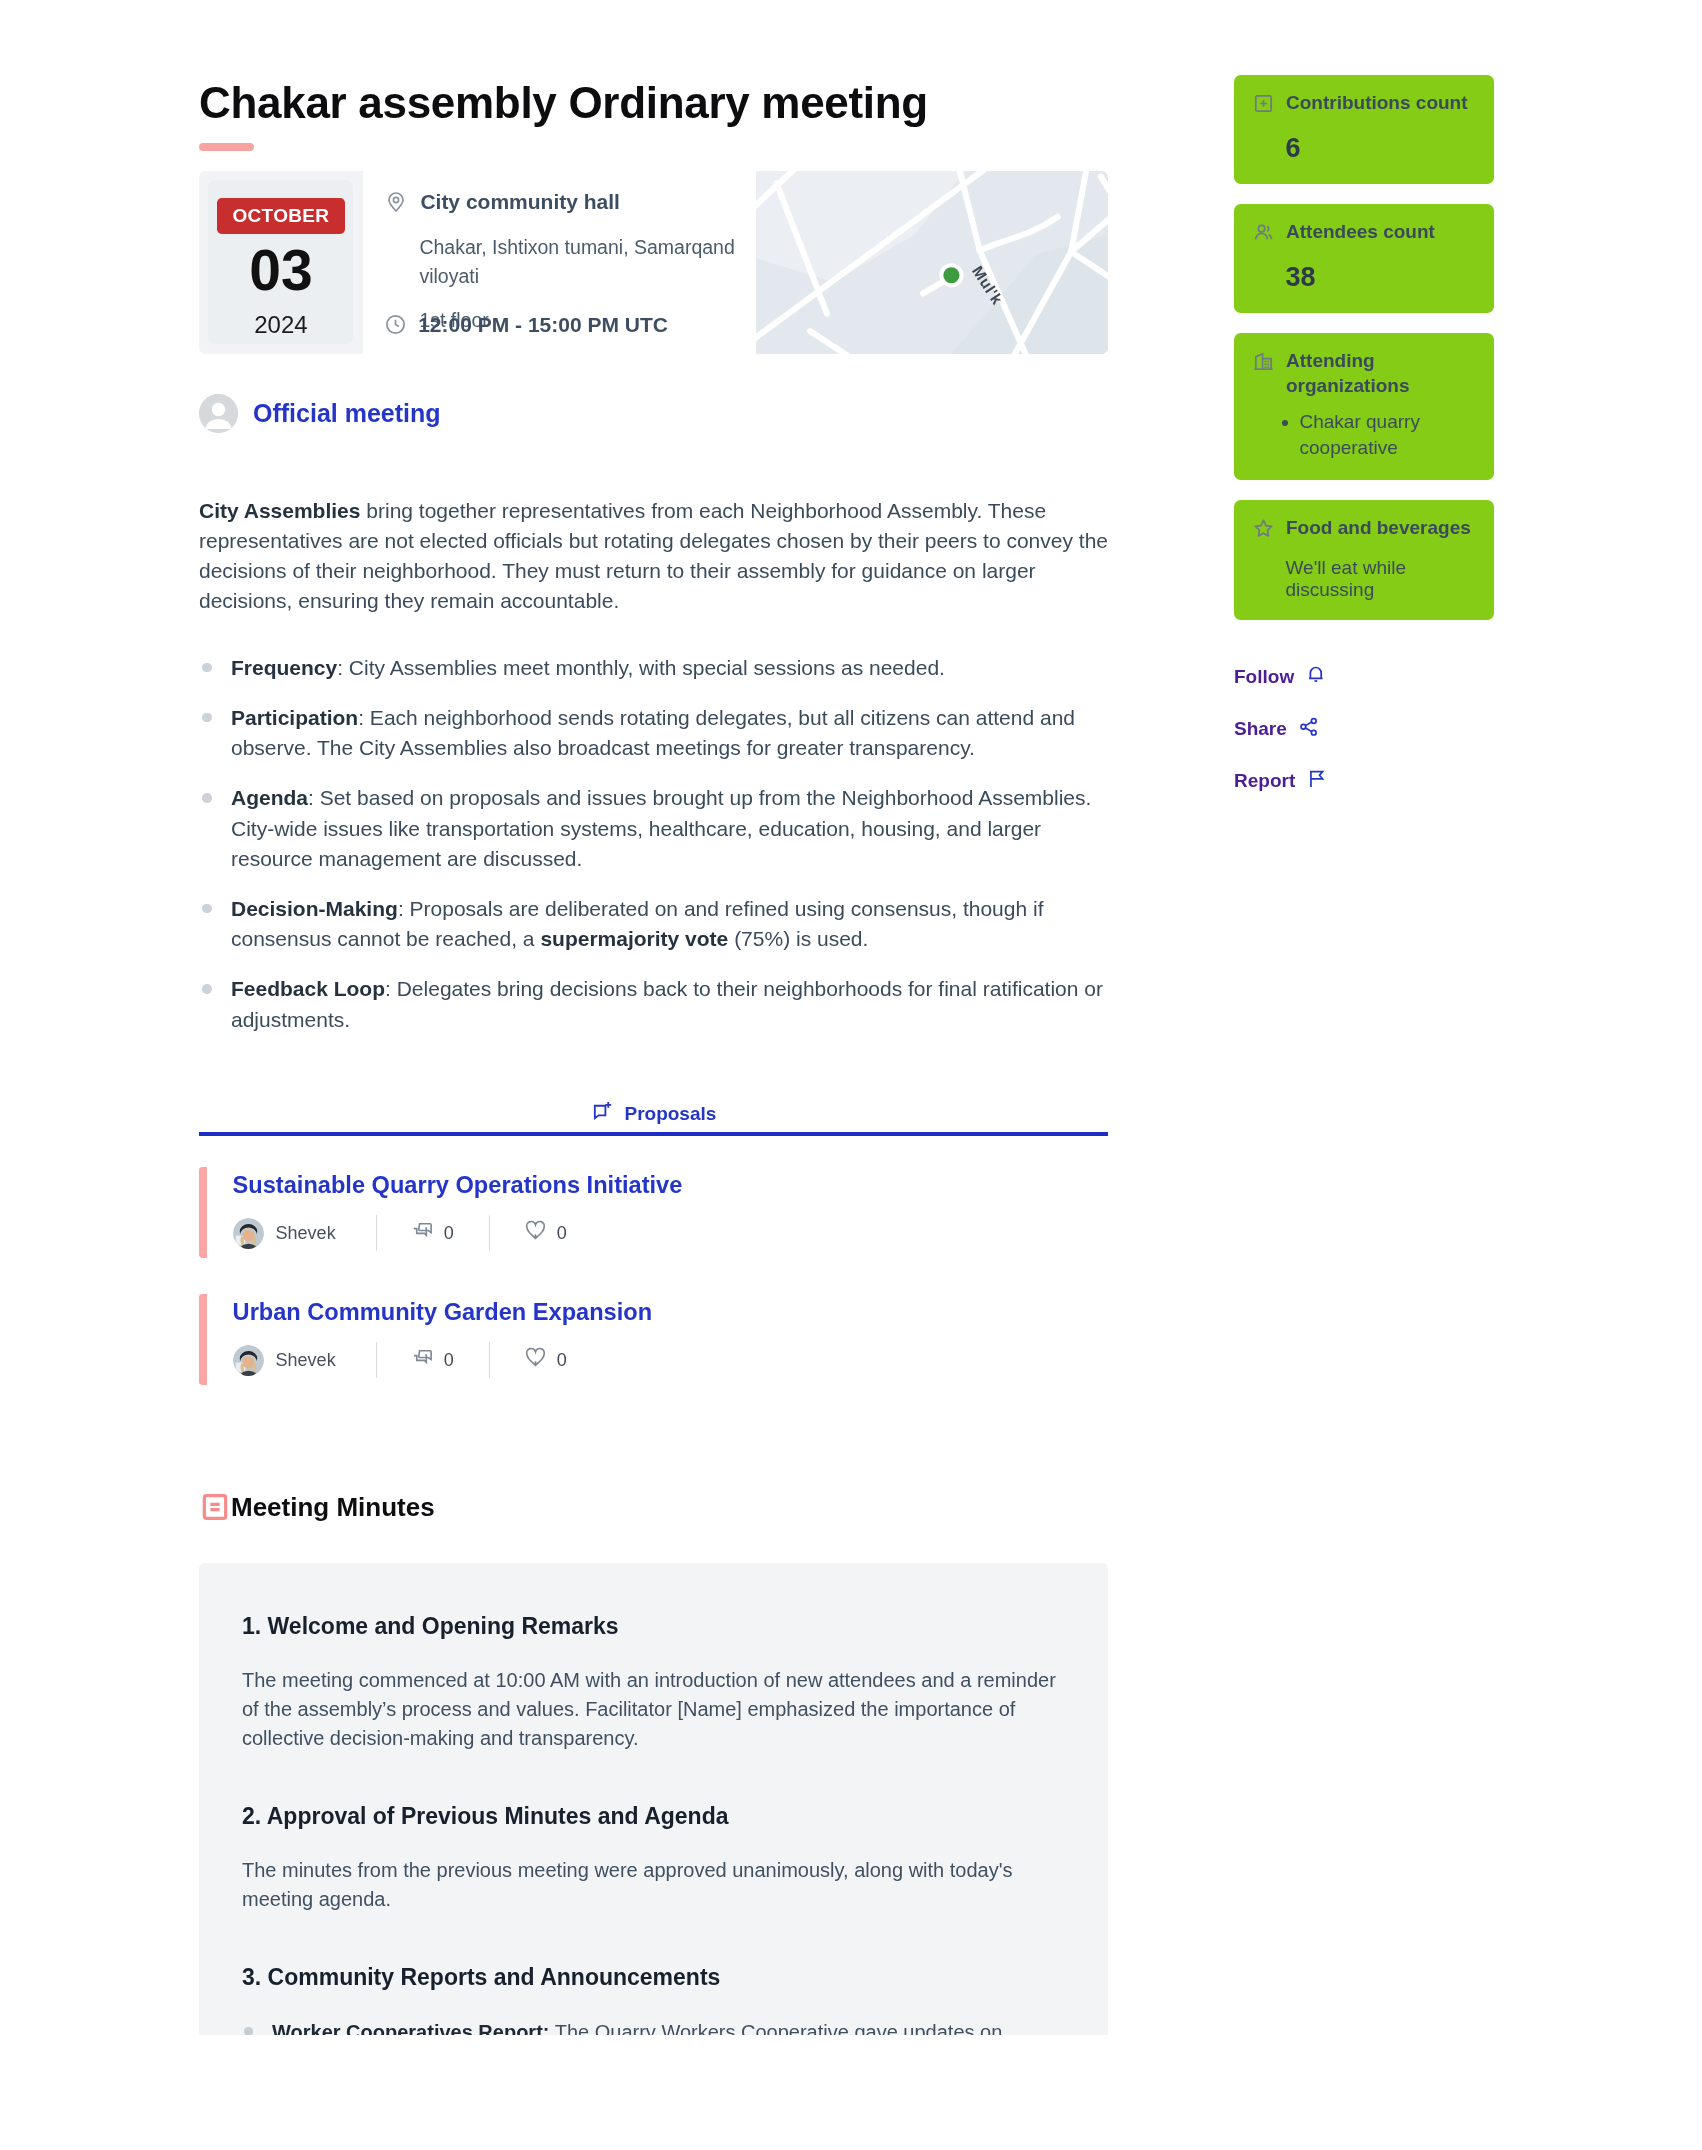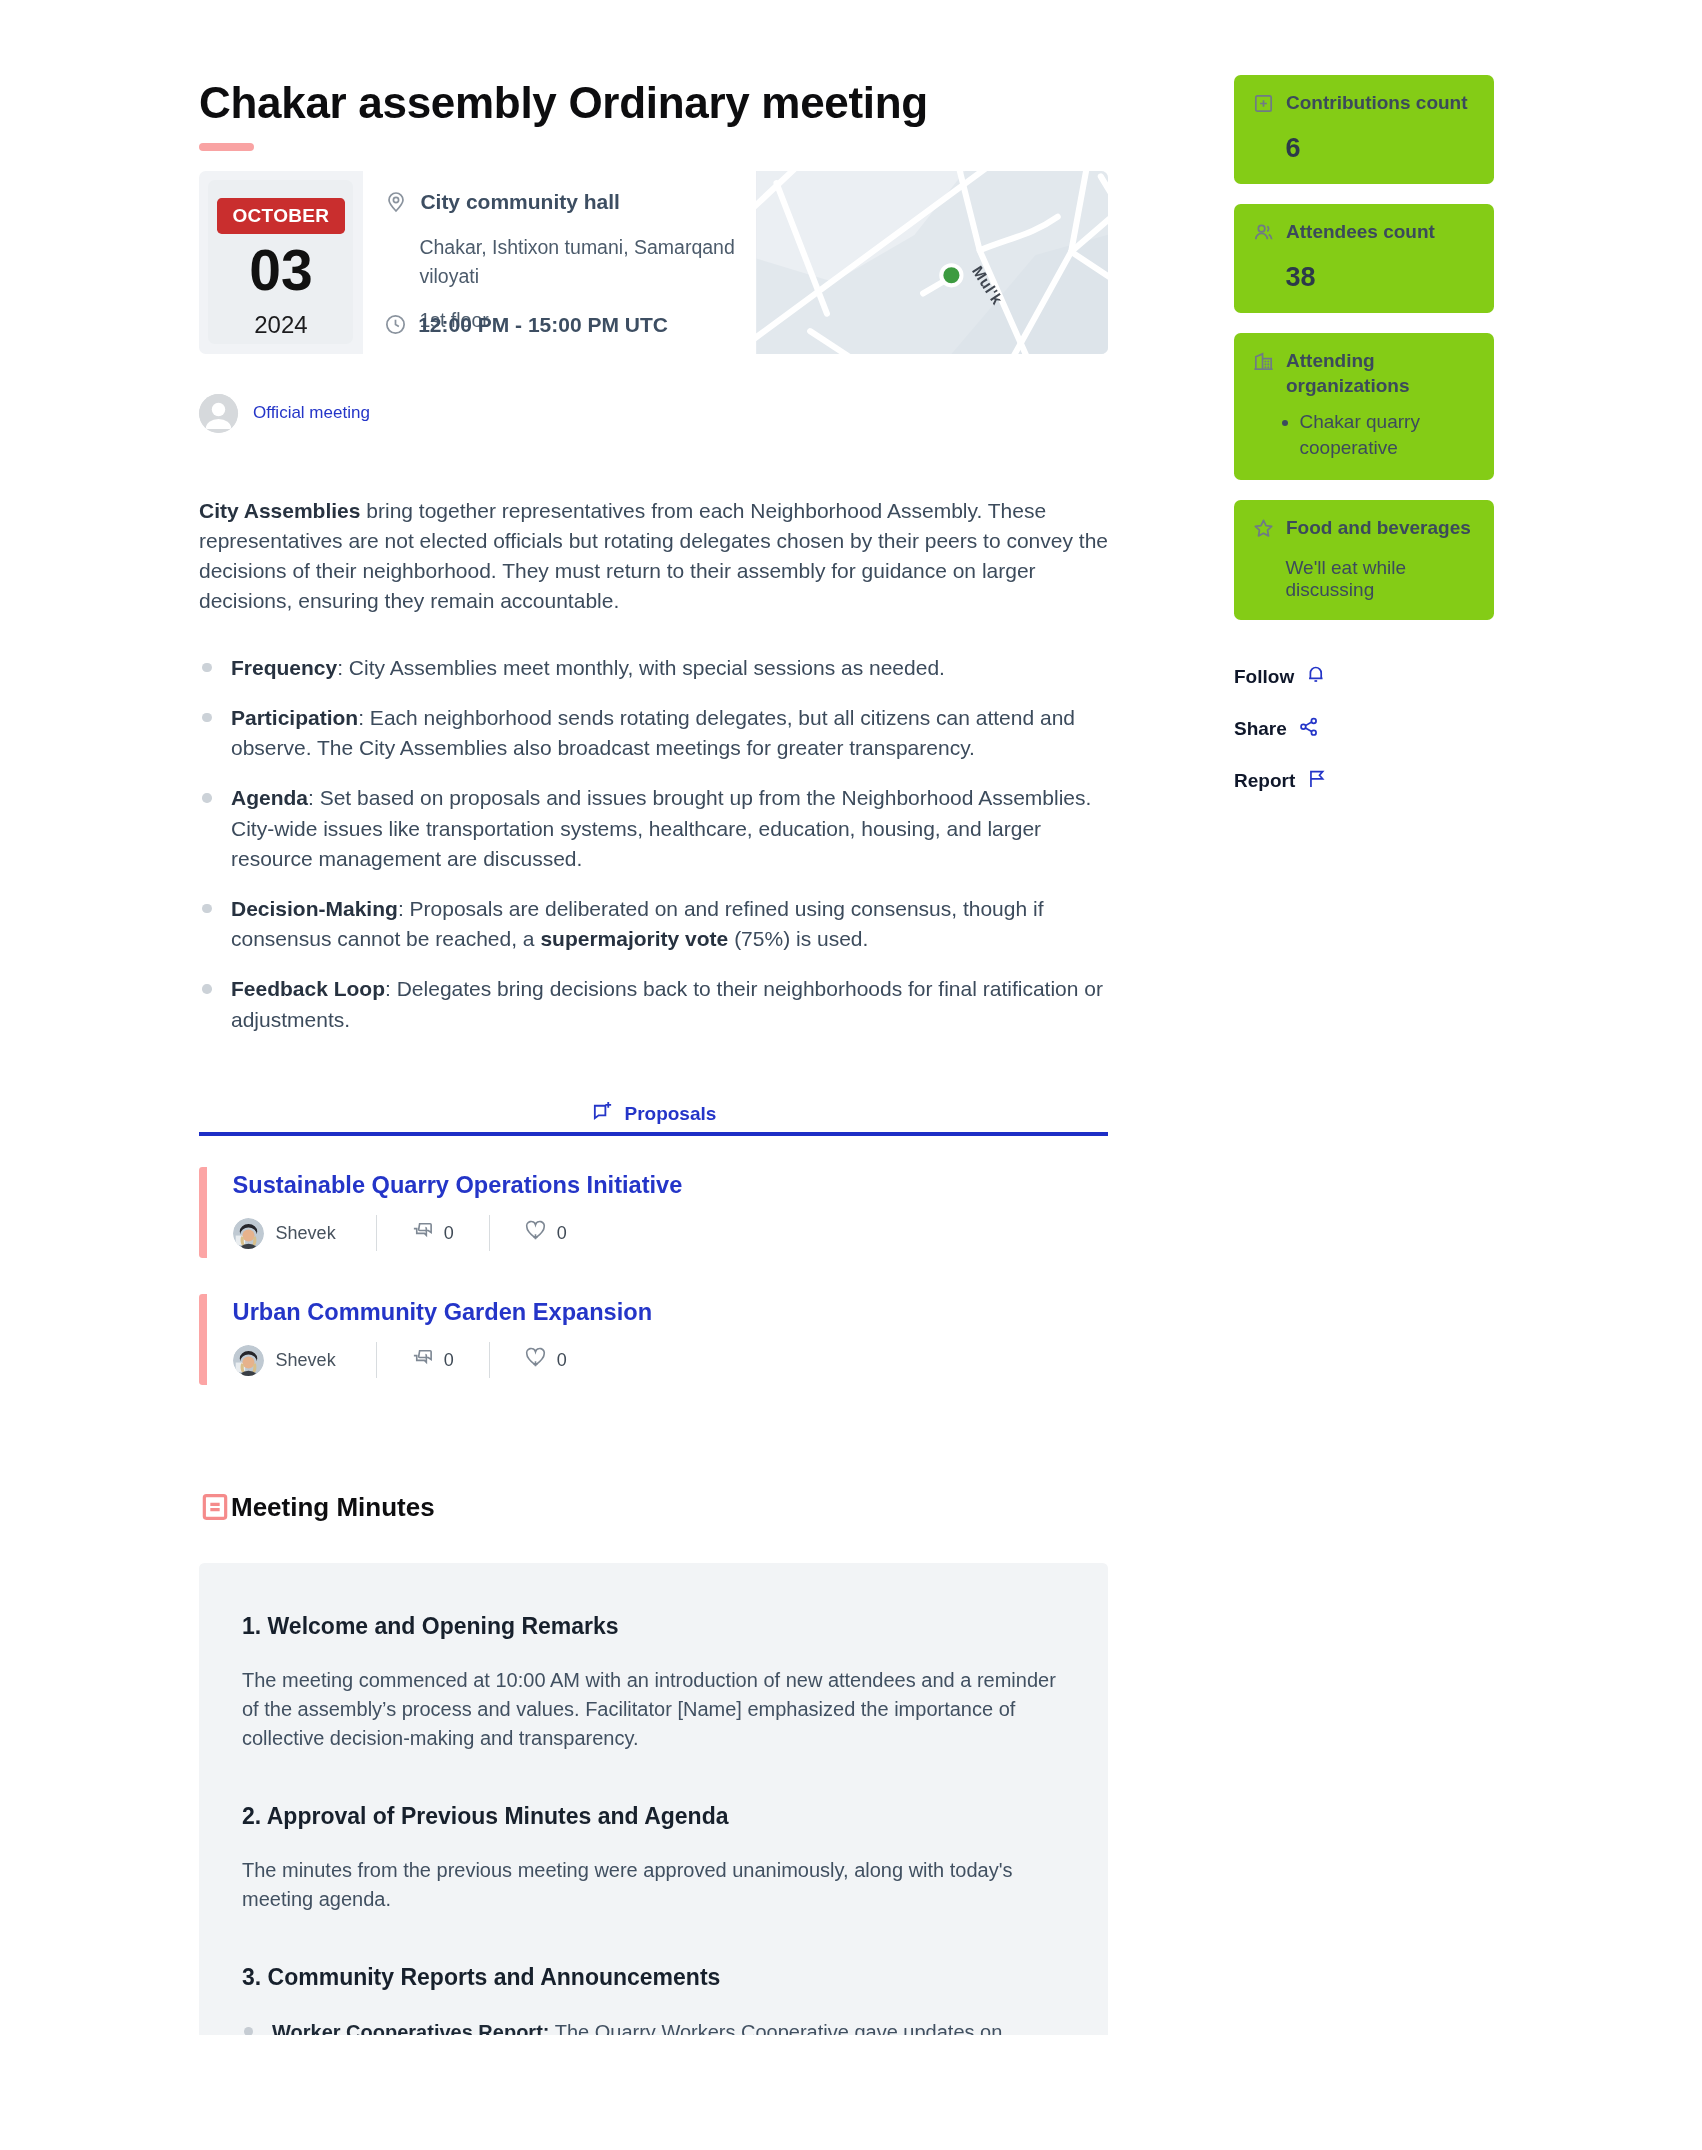--- a/index.html
+++ b/index.html
@@ -26,21 +26,21 @@
   .loc-address { margin: 17.5px 0 0 35px; font-size: 19.5px; line-height: 1.5; color: #4c5b6b; width: 323px; }
   .loc-floor { margin: 17.5px 0 0 35px; font-size: 19.5px; color: #4c5b6b; }
   .time-row { position: absolute; left: 21.6px; bottom: 16px; display: flex; align-items: center; gap: 10.8px; }
   .time-text { font-size: 21px; font-weight: bold; color: #3d4e62; }
   .map-cell { width: 376px; height: 183px; position: relative; }
   .map-cell svg { display: block; }
 
   
   .official-row { margin-top: 40px; display: flex; align-items: center; gap: 15px; }
   .official-avatar { width: 39px; height: 39px; border-radius: 50%; overflow: hidden; background: #d6d9dc; flex: none; }
-  .official-label { color: #2435c8; font-weight: normal; font-size: 17px; }
+  .official-label { color: #2435c8; font-weight: bold; font-size: 25px; }
 
   
   .description { margin-top: 63px; font-size: 21px; line-height: 1.44; color: #3c4b5c; }
   .b { font-weight: bold; color: #273240; }
   ul.bullets { margin: 36px 0 0; padding: 0; list-style: none; }
   ul.bullets li { position: relative; padding-left: 32px; margin-bottom: 20px; font-size: 21px; line-height: 1.44; color: #3c4b5c; }
   ul.bullets li::before { content: ''; position: absolute; left: 3.4px; top: 10px; width: 9.4px; height: 9.4px; border-radius: 50%; background: #ccd2d8; }
 
   
   .tab-row { margin-top: 65px; border-bottom: 4.7px solid #1d2ec6; text-align: center; padding-bottom: 4px; }
@@ -68,21 +68,21 @@
 
   
   .side-card { background: #84cc16; border-radius: 6.7px; padding: 16px 17.5px 19px; margin-bottom: 20px; }
   .side-head { display: flex; align-items: flex-start; gap: 11.5px; font-size: 19px; font-weight: bold; color: #3b4a5b; line-height: 1.3; }
   .side-head .ic { flex: none; margin-top: 1.3px; }
   .side-value { margin: 10.8px 0 1.3px 34px; font-size: 27px; font-weight: bold; color: #2c3a49; }
   .side-list { margin: 10.8px 0 0 48px; padding: 0; font-size: 19px; color: #3c4b5c; line-height: 1.35; }
   .side-list li { margin: 0; }
   .side-text { margin: 10.8px 0 0 34px; font-size: 19px; color: #3c4b5c; }
   .side-actions { margin-top: 43px; display: flex; flex-direction: column; gap: 25.6px; }
-  .side-link { display: inline-flex; align-items: center; gap: 10.8px; color: #0f172a; font-size: 19px; font-weight: bold; cursor: pointer; text-decoration: none; }
+  .side-link { display: inline-flex; align-items: center; gap: 10.8px; color: #4c1d95; font-size: 19px; font-weight: bold; cursor: pointer; text-decoration: none; }
 
   .icon { display: inline-block; }
 </style>
 </head>
 <body>
 
 <div class="page">
 
   <div class="main">
 

